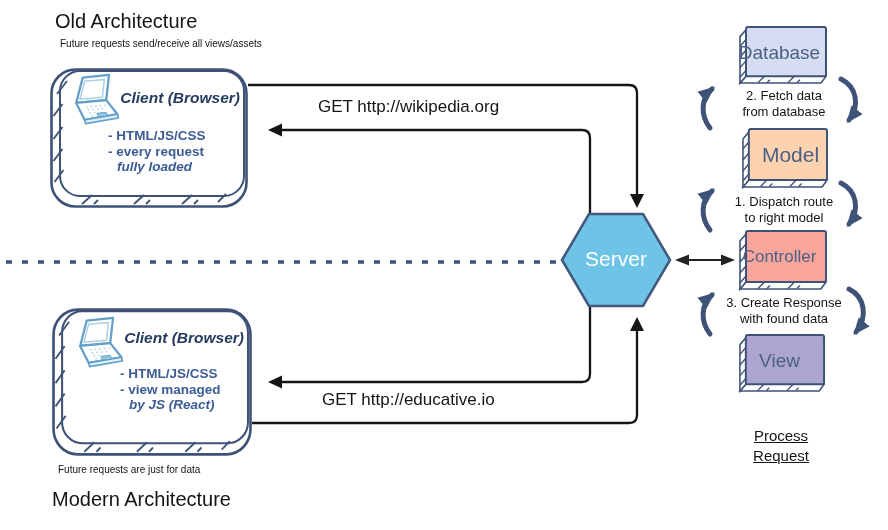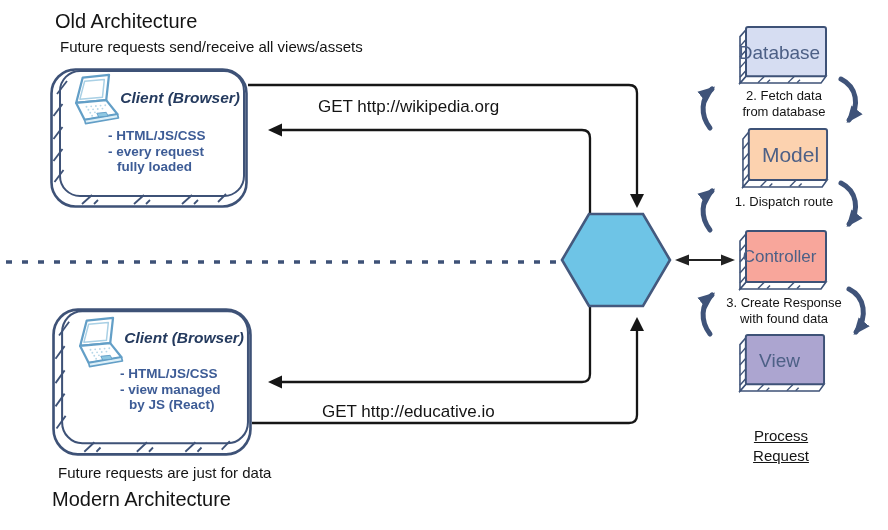--- a/index.html
+++ b/index.html
@@ -2,31 +2,31 @@
 <html><head>
 <meta charset="utf-8">
 <style>
   html,body{margin:0;padding:0;background:#fff;}
   .canvas{position:relative;width:888px;height:530px;background:#fff;overflow:hidden;
           font-family:"Liberation Sans",sans-serif;color:#111;}
   .abs{position:absolute;}
   .gfx{position:absolute;left:0;top:0;pointer-events:none;}
 
   .title{font-size:20px;color:#141414;white-space:nowrap;}
-  .subtitle{font-size:15px;color:#141414;white-space:nowrap;}
+  .subtitle{font-size:10px;color:#141414;white-space:nowrap;}
   .get-label{font-size:17px;color:#141414;white-space:nowrap;}
 
   
   .client-box{position:absolute;}
   .client-box svg.frame{position:absolute;left:0;top:0;width:100%;height:100%;}
   .client-label{position:absolute;right:8px;top:21px;font-style:italic;font-size:15.5px;
                 color:#243a5e;white-space:nowrap;font-weight:bold;}
   .client-features{position:absolute;font-size:13.5px;font-weight:bold;color:#3d5c96;
                    line-height:15.5px;white-space:nowrap;}
-  .feature-indent{padding-left:9px;}
+  .feature-indent{padding-left:9px;font-style:italic;}
   .laptop{position:absolute;}
 
   
   .server-label{position:absolute;left:562px;top:247px;width:108px;text-align:center;
                 font-size:21px;color:#ffffff;}
 
   
   .mvc-box{position:absolute;}
   .mvc-box svg.frame{position:absolute;left:0;top:0;width:100%;height:100%;}
   .mvc-label{position:absolute;left:8px;top:1px;width:67px;height:51px;display:flex;
@@ -47,21 +47,21 @@
   #step-dispatch{top:194px;}
   #step-create{top:295px;}
 
   .process{position:absolute;left:726px;top:426px;width:110px;text-align:center;
            font-size:15px;line-height:20px;color:#141414;}
   .process div{text-decoration:underline;}
 
   #title-old{left:55px;top:10px;}
   #subtitle-old{left:60px;top:38px;}
   #get-old{left:318px;top:97px;}
-  #get-modern{left:322px;top:390px;margin-top:12px;}
+  #get-modern{left:322px;top:390px;}
   #subtitle-modern{left:58px;top:464px;}
   #title-modern{left:52px;top:488px;}
   #client-old{left:50px;top:68px;width:198px;height:140px;}
   #client-modern{left:52px;top:308px;width:200px;height:148px;}
   #client-old .laptop{left:13px;top:5px;}
   #client-modern .laptop{left:15px;top:8px;}
   #client-old .client-features{left:58px;top:60px;}
   #client-modern .client-features{left:68px;top:58px;}
 </style>
 </head>
@@ -215,20 +215,21 @@
       </g>
     </svg>
     <div class="client-label">Client (Browser)</div>
     <div class="client-features">
       <div>- HTML/JS/CSS</div>
       <div>- view managed</div>
       <div class="feature-indent">by JS (React)</div>
     </div>
   </div>
 
+  <div class="server-label">Server</div>
 
   <div class="mvc-box" id="box-database">
     <svg class="frame" viewBox="0 0 90 62" preserveAspectRatio="none">
       <path d="M2,59 L8,52 L88,52 L83,59 Z" fill="#ffffff" stroke="#3e5277" stroke-width="1.6"></path>
       <path d="M8,4 L2,11 L2,59 L8,52 Z" fill="#ffffff" stroke="#3e5277" stroke-width="1.6"></path>
       <rect x="8" y="1" width="80" height="51" rx="2" class="main-rect" stroke="#3e5277" stroke-width="2"></rect>
       <g stroke="#3e5277" stroke-width="1.4">
         <line x1="2" y1="21" x2="8" y2="14"></line>
           <line x1="2" y1="32" x2="8" y2="25"></line>
         <line x1="2" y1="43" x2="8" y2="36"></line>
@@ -261,20 +262,21 @@
           <line x1="29" y1="58.5" x2="32" y2="55.5"></line>
         <line x1="50" y1="58.5" x2="56" y2="52.5"></line>
           <line x1="59" y1="58.5" x2="62" y2="55.5"></line>
       </g>
     </svg>
     <div class="mvc-label">Model</div>
   </div>
 
   <div class="abs step" id="step-dispatch">
     <div>1. Dispatch route</div>
+    <div>to right model</div>
   </div>
 
   <div class="mvc-box" id="box-controller">
     <svg class="frame" viewBox="0 0 90 62" preserveAspectRatio="none">
       <path d="M2,59 L8,52 L88,52 L83,59 Z" fill="#ffffff" stroke="#3e5277" stroke-width="1.6"></path>
       <path d="M8,4 L2,11 L2,59 L8,52 Z" fill="#ffffff" stroke="#3e5277" stroke-width="1.6"></path>
       <rect x="8" y="1" width="80" height="51" rx="2" class="main-rect" stroke="#3e5277" stroke-width="2"></rect>
       <g stroke="#3e5277" stroke-width="1.4">
         <line x1="2" y1="21" x2="8" y2="14"></line>
           <line x1="2" y1="32" x2="8" y2="25"></line>

